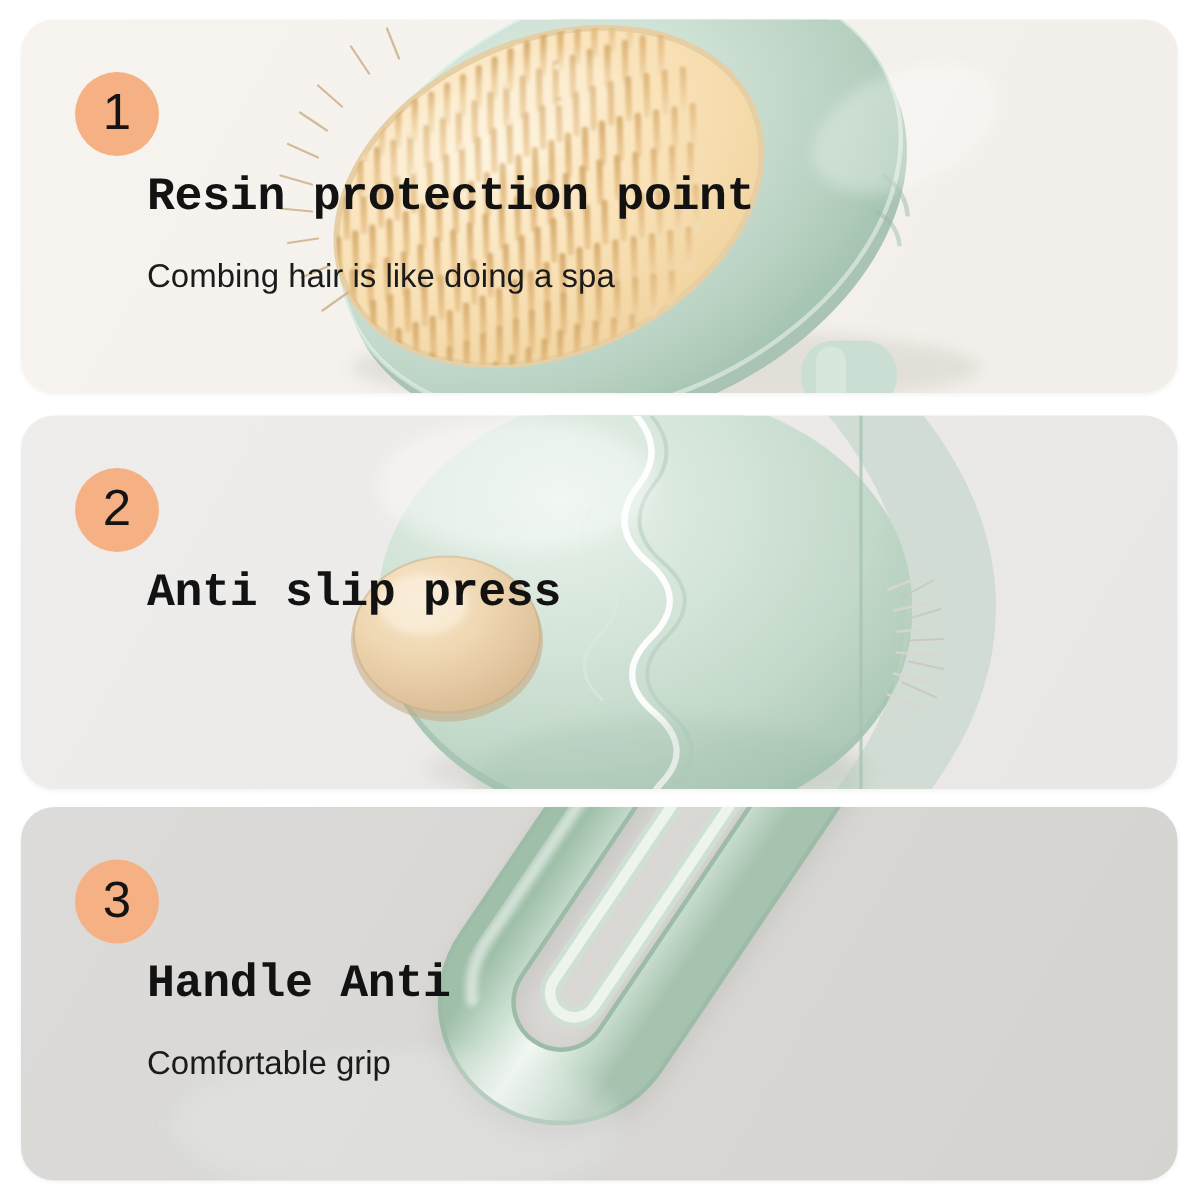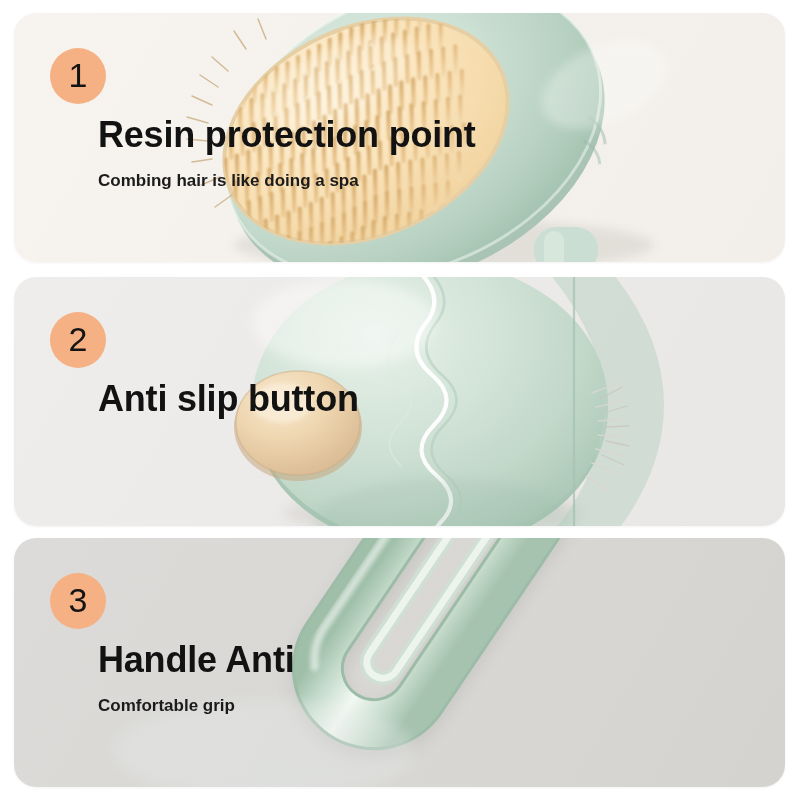--- a/index.html
+++ b/index.html
@@ -34,30 +34,31 @@
     display: flex; align-items: center; justify-content: center;
     font-size: 34px; font-weight: 400; color: #141414;
     line-height: 1;
     z-index: 6;
   }
   .badge span { display: block; transform: translateY(-1px); }
 
   .title {
     position: absolute;
     left: 84px; top: 101px;
-    font-size: 36px; font-weight: bold;
+    font-size: 31px; font-weight: bold;
     color: #121212;
     letter-spacing: -0.2px;
     white-space: nowrap;
     z-index: 6;
+    font-family: Liberation Mono, monospace;
   }
   .subtitle {
     position: absolute;
     left: 84px; top: 158px;
-    font-size: 17px; font-weight: 700;
+    font-size: 22px; font-weight: 400;
     color: #1b1b1b;
     white-space: nowrap;
     z-index: 6;
   }
 
   
   .photo { position: absolute; inset: 0; z-index: 2; pointer-events: none; }
   .photo svg { display: block; width: 100%; height: 100%; }
 </style>
 </head>
@@ -244,21 +245,21 @@
 
         <ellipse cx="330" cy="46" rx="92" ry="44" fill="#ffffff" opacity="0.38" filter="url(#c2blur)"></ellipse>
 
         <ellipse cx="430" cy="246" rx="130" ry="44" fill="#9cbcaa" opacity="0.25" filter="url(#c2blur)"></ellipse>
       </svg>
     </div>
 
     <div class="badge">
       <span>2</span>
     </div>
-    <div class="title">Anti slip button</div>
+    <div class="title">Anti slip press</div>
   </div>
 
   <div class="card card-3">
 
     <div class="photo">
       <svg viewBox="0 0 771 249" preserveAspectRatio="none">
         <defs>
           <linearGradient id="c3bar" x1="0" y1="0" x2="1" y2="0">
             <stop offset="0%" stop-color="#9fbfa9"></stop>
             <stop offset="22%" stop-color="#c4dbcb"></stop>

